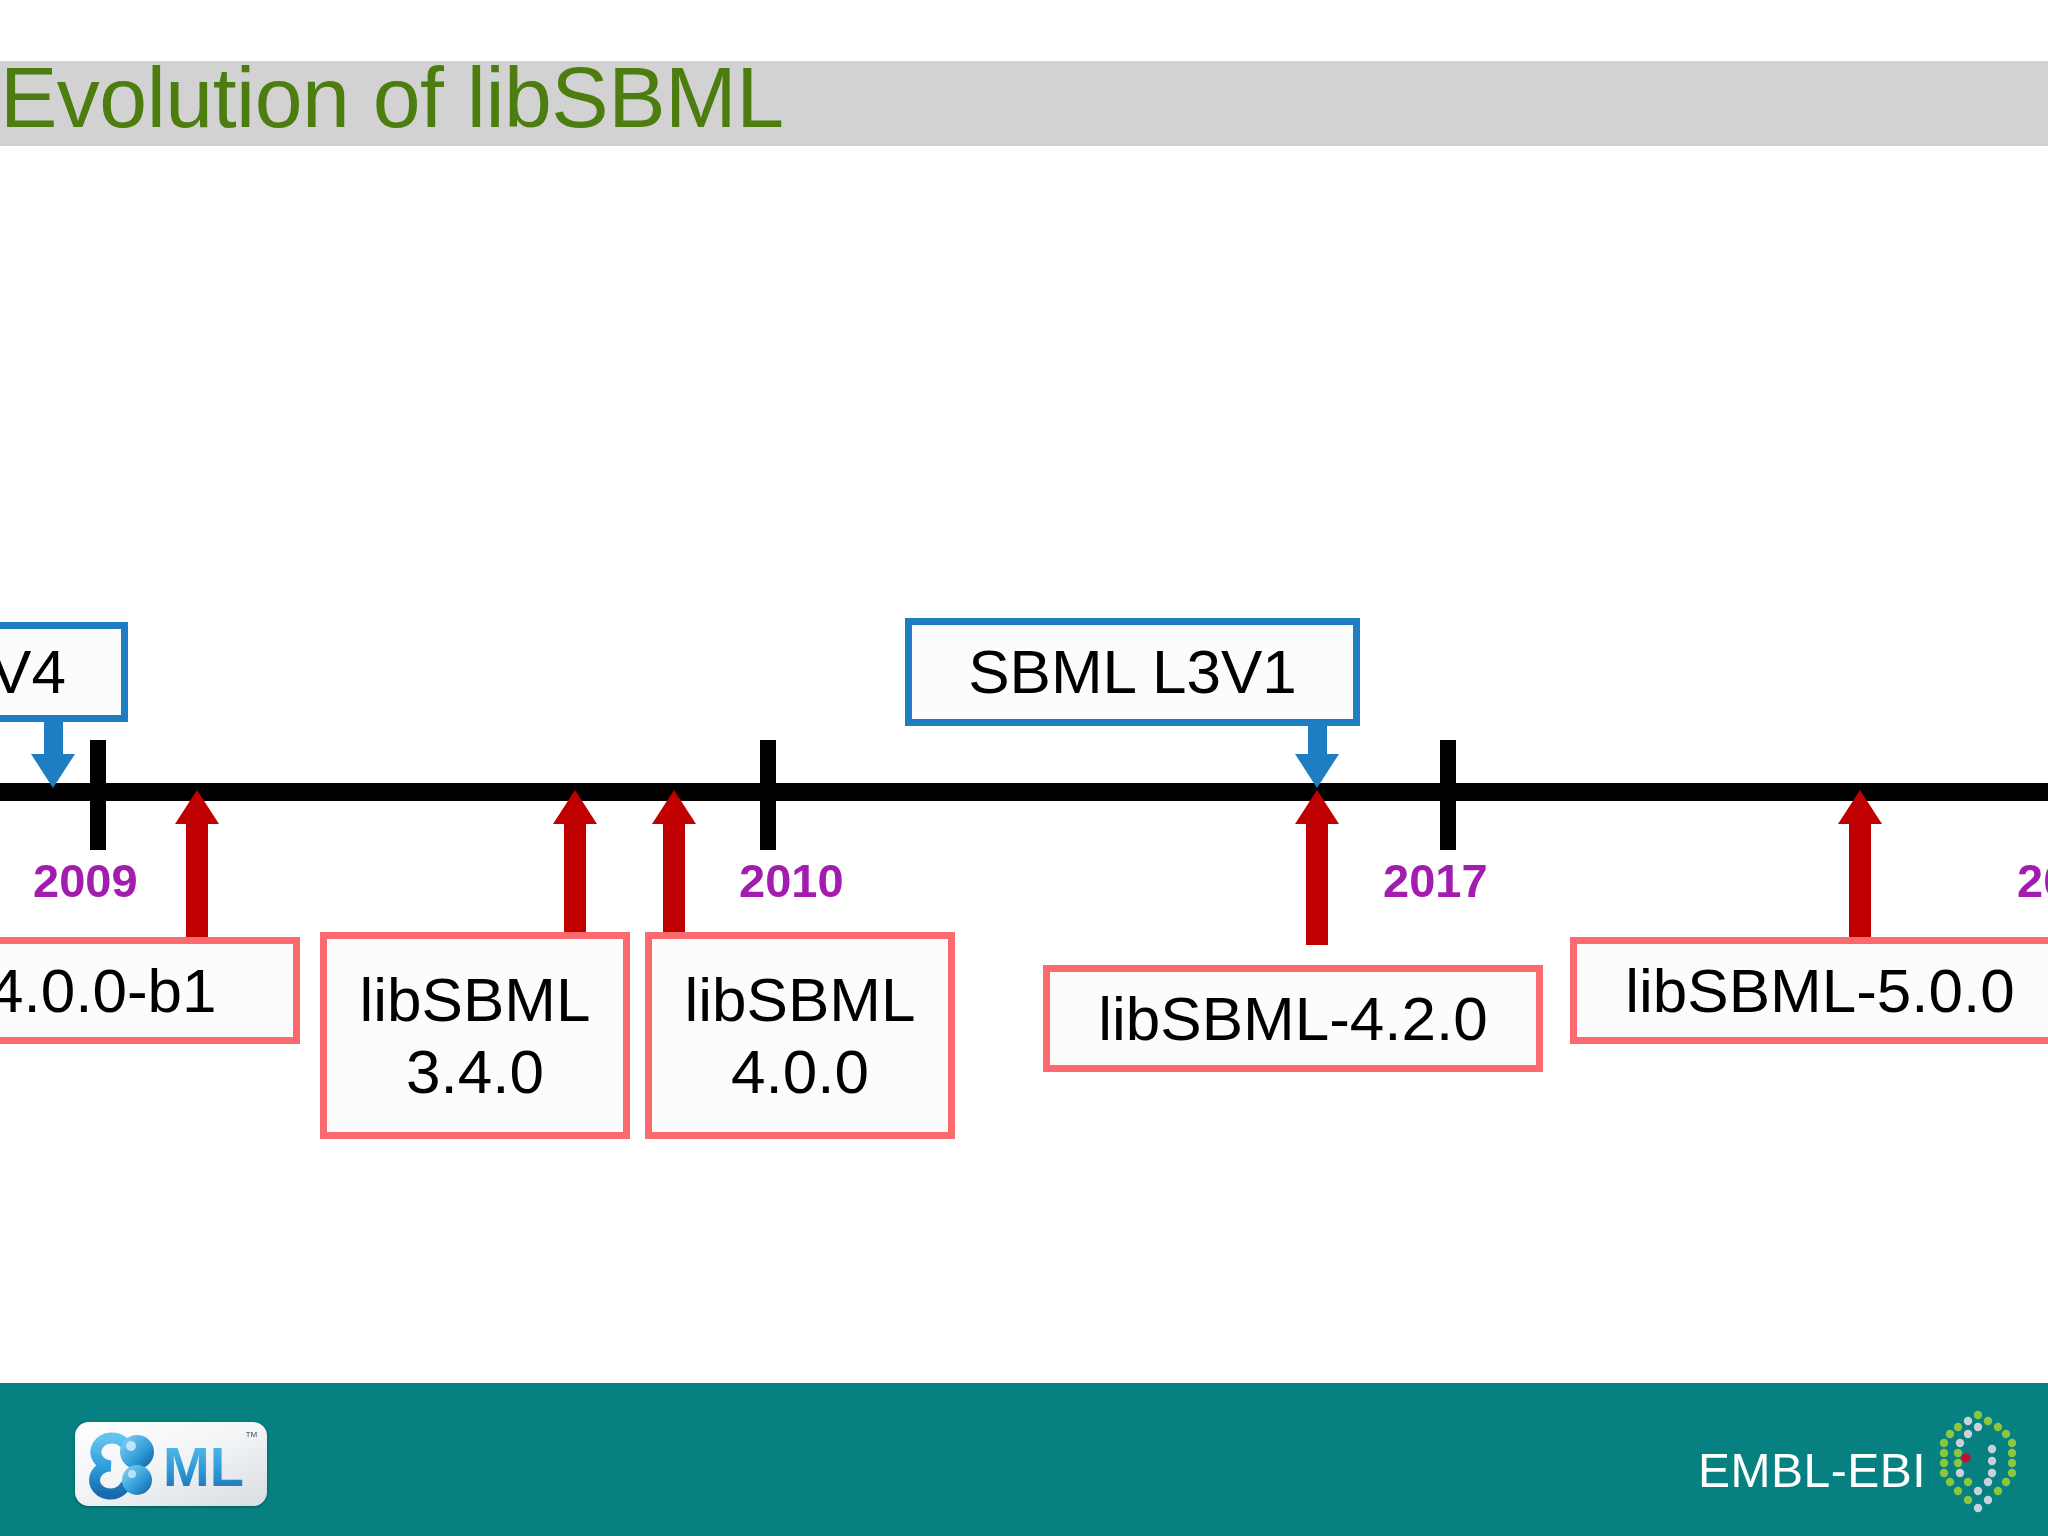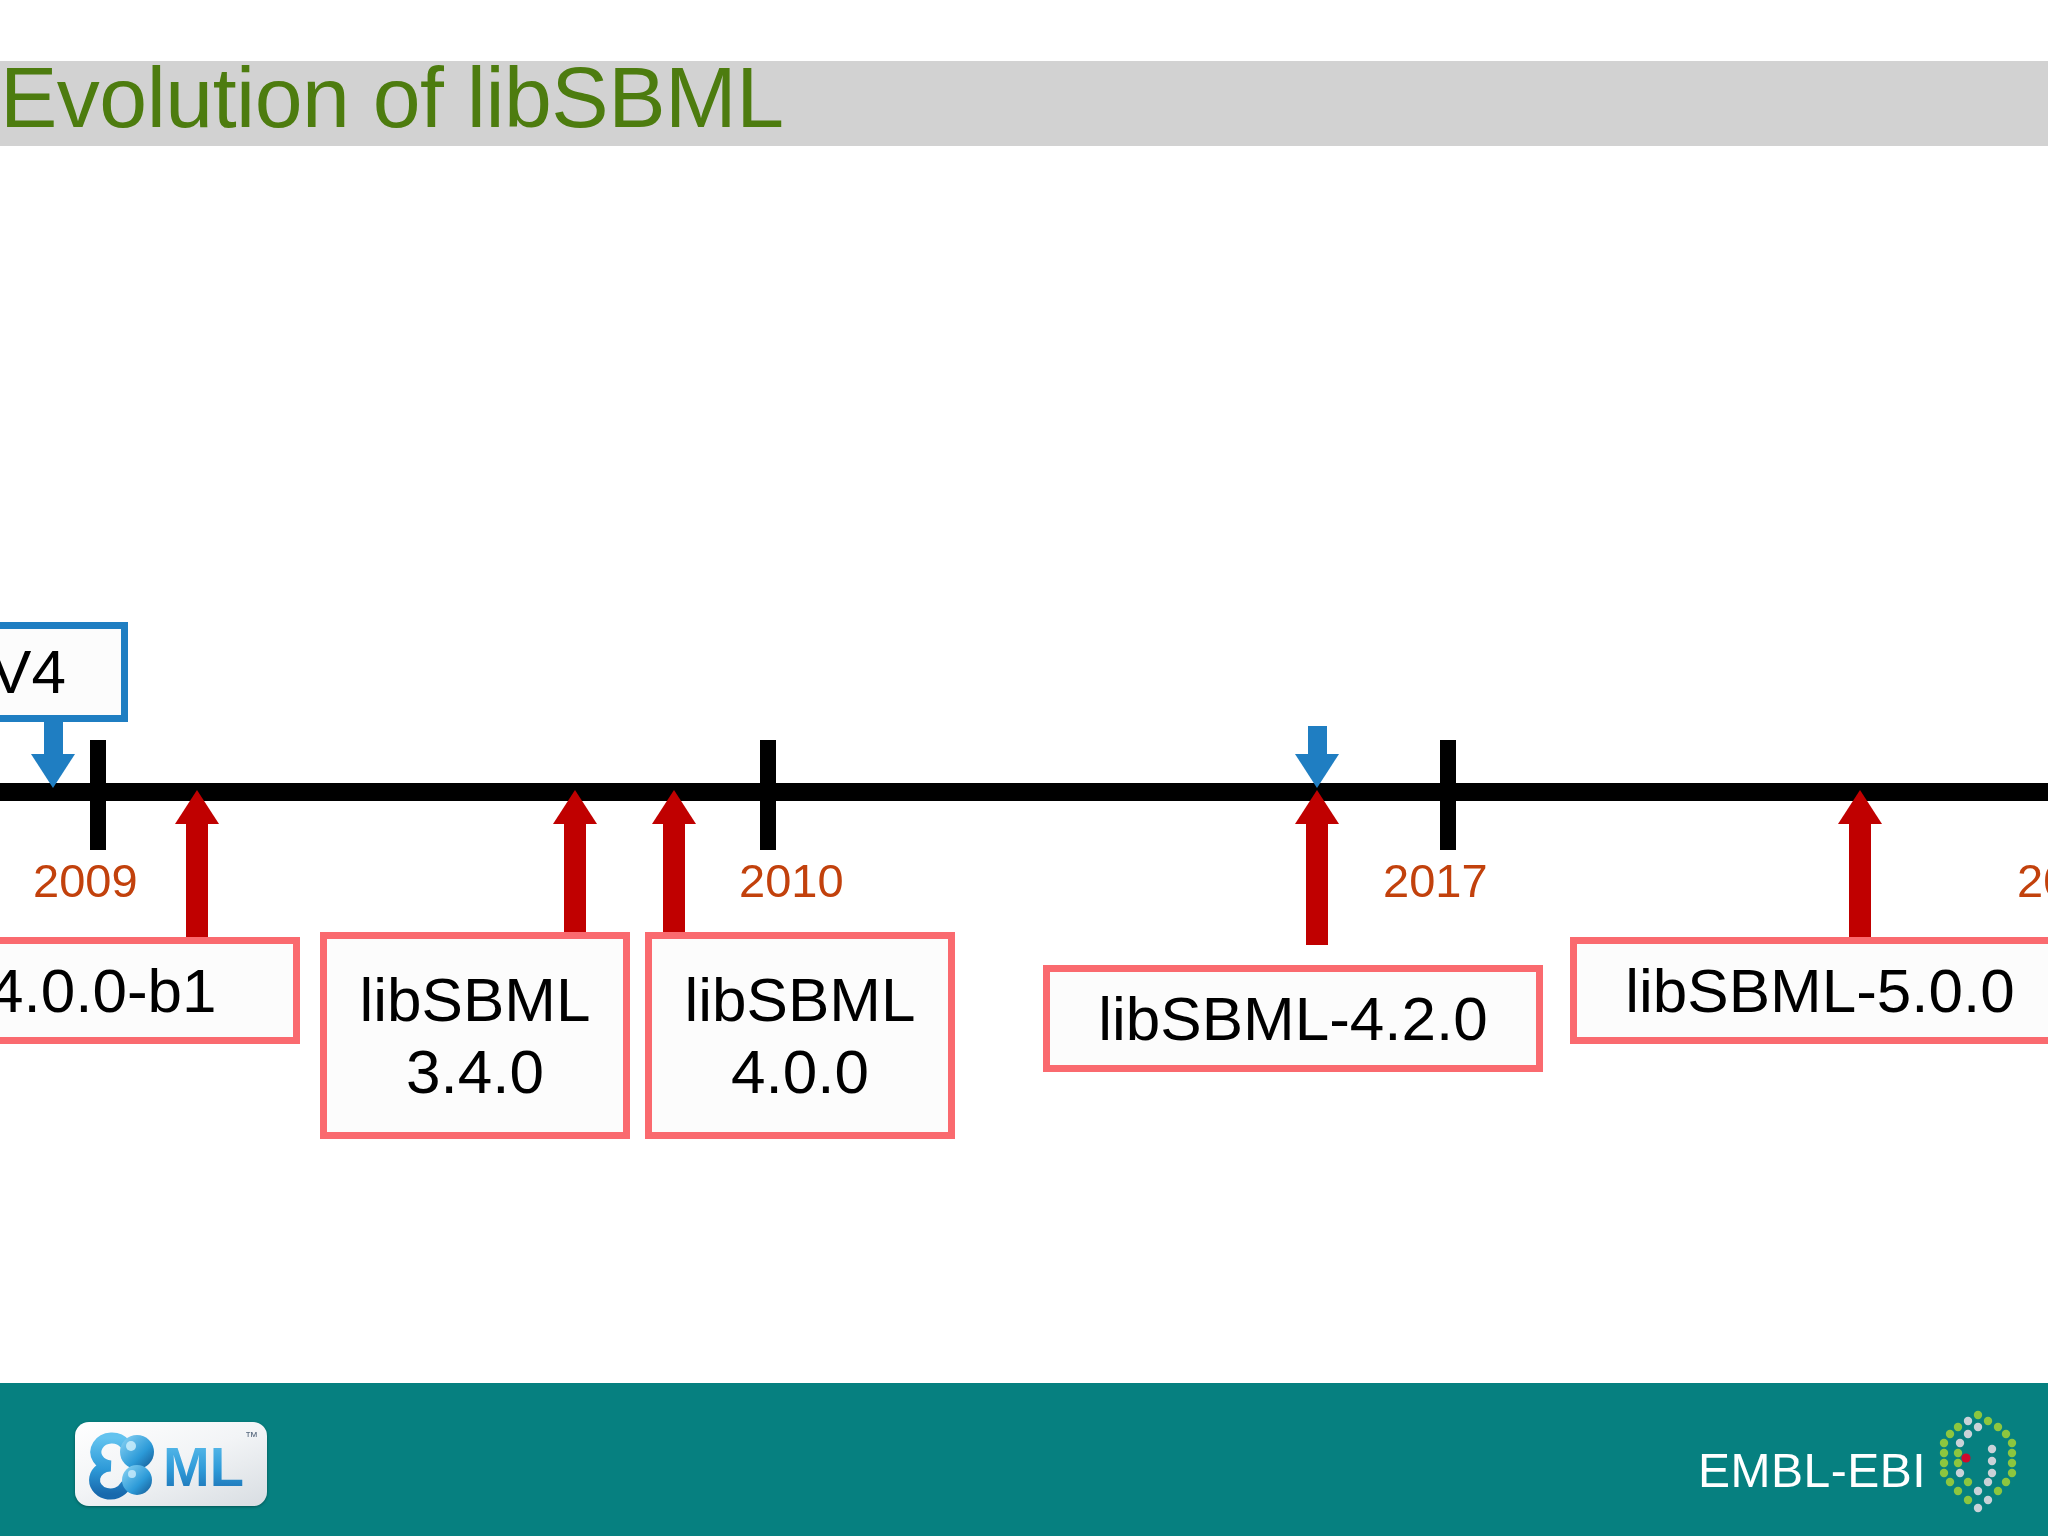--- a/index.html
+++ b/index.html
@@ -53,22 +53,22 @@
     position: absolute;
     width: 16px;
     background: #000000;
     top: 740px;
     height: 110px;
   }
   .year-label {
     position: absolute;
     top: 855px;
     font-size: 47px;
-    font-weight: normal;
-    color: #c2410c;
+    font-weight: bold;
+    color: #a21caf;
     white-space: nowrap;
     line-height: 52px;
   }
 
   
   .arrow-up {
     position: absolute;
     width: 44px;
   }
   .arrow-up .shaft {
@@ -207,20 +207,23 @@
 
   <div class="box box-blue" style="left:-72px; top:622px; width:200px; height:100px;">
     <span class="label">V4</span>
   </div>
 
   <div class="arrow-down" style="left:31px; top:722px; height:66px;">
     <div class="shaft" style="height:34px;"></div>
     <div class="head"></div>
   </div>
 
+  <div class="box box-blue" style="left:905px; top:618px; width:455px; height:108px;">
+    <span class="label">SBML L3V1</span>
+  </div>
   <div class="arrow-down" style="left:1295px; top:726px; height:62px;">
     <div class="shaft" style="height:30px;"></div>
     <div class="head"></div>
   </div>
 
   <div class="arrow-up" style="left:175px; top:790px; height:155px;">
     <div class="head"></div>
     <div class="shaft" style="height:125px;"></div>
   </div>
   <div class="box box-red" style="left:-115px; top:937px; width:415px; height:107px;">

